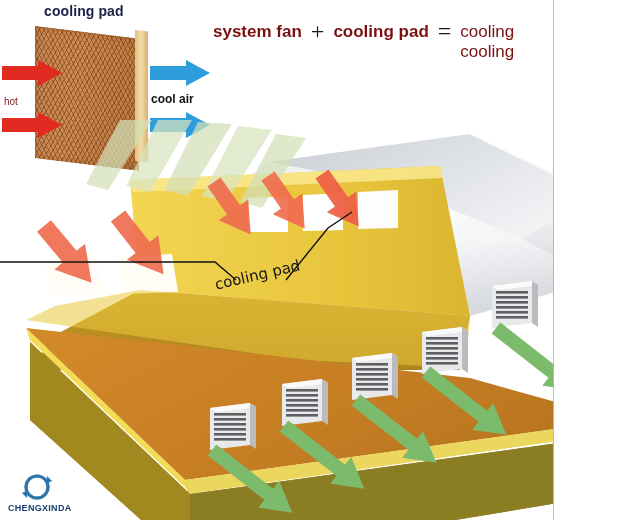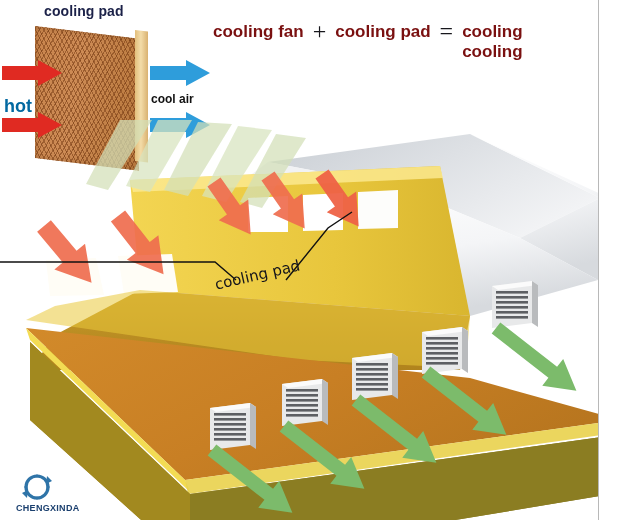--- a/index.html
+++ b/index.html
@@ -2,21 +2,21 @@
 <html><head>
 <meta charset="utf-8">
 <style>
   html, body {
     margin: 0;
     padding: 0;
     background: #ffffff;
   }
   #page {
     position: relative;
-    width: 599px;
+    width: 554px;
     height: 520px;
     background: #ffffff;
     overflow: hidden;
     font-family: "Liberation Sans", sans-serif;
     border-right: 1px solid #b8b8b8;
     box-sizing: border-box;
   }
 
   
   #pad-label {
@@ -54,23 +54,23 @@
     transform: skewY(7deg);
     transform-origin: left top;
   }
 
   .arrow { position: absolute; }
   .arrow svg { display: block; overflow: visible; }
 
   #hot-label {
     position: absolute;
     left: 4px; top: 96px;
-    font-size: 18px;
-    font-weight: bold;
-    color: #0369a1;
+    font-size: 10px;
+    font-weight: normal;
+    color: #7f1d1d;
   }
   #coolair-label {
     position: absolute;
     left: 151px; top: 92px;
     font-size: 12px;
     font-weight: bold;
     color: #111111;
     white-space: nowrap;
   }
 
@@ -91,21 +91,21 @@
   }
   .eq-op {
     font-size: 24px;
     font-weight: 400;
     color: #17171c;
     line-height: 19px;
     font-family: "Liberation Serif", serif;
   }
   #eq-result {
     font-size: 17px;
-    font-weight: bold;
+    font-weight: normal;
     color: #7a1010;
     line-height: 20px;
     max-width: 78px;
   }
 
   
   #building { position: absolute; left: 0; top: 120px; width: 641px; height: 400px; }
   #building svg { display: block; }
 
   
@@ -144,21 +144,21 @@
     color: #1e2a52;
     white-space: nowrap;
     font-family: "DejaVu Sans", sans-serif;
   }
 
   
   #logo { position: absolute; left: 8px; top: 472px; width: 72px; height: 44px; }
   #logo-mark { position: absolute; left: 14px; top: 0; width: 30px; height: 30px; }
   #logo-text {
     position: absolute;
-    left: 8px; top: 31px;
+    left: 0; top: 31px;
     font-size: 9px;
     font-weight: bold;
     color: #1a3f6e;
     letter-spacing: .3px;
   }
 </style>
 </head>
 <body>
 
 <div id="page">
@@ -190,21 +190,21 @@
     </div>
     <div class="arrow" style="left:150px; top:112px;">
       <svg width="62" height="26" viewBox="0 0 62 26">
         <path d="M0 6 L36 6 L36 0 L60 13 L36 26 L36 20 L0 20 Z" fill="#2e9ddb"></path>
       </svg>
     </div>
     <div id="coolair-label">cool air</div>
   </div>
 
   <div id="equation">
-    <span class="eq-term">cooling fan</span>
+    <span class="eq-term">system fan</span>
     <span class="eq-op">+</span>
     <span class="eq-term">cooling pad</span>
     <span class="eq-op">=</span>
     <span id="eq-result">
       <span>cooling</span><br>
       <span>cooling</span>
     </span>
   </div>
 
   <div id="building">

